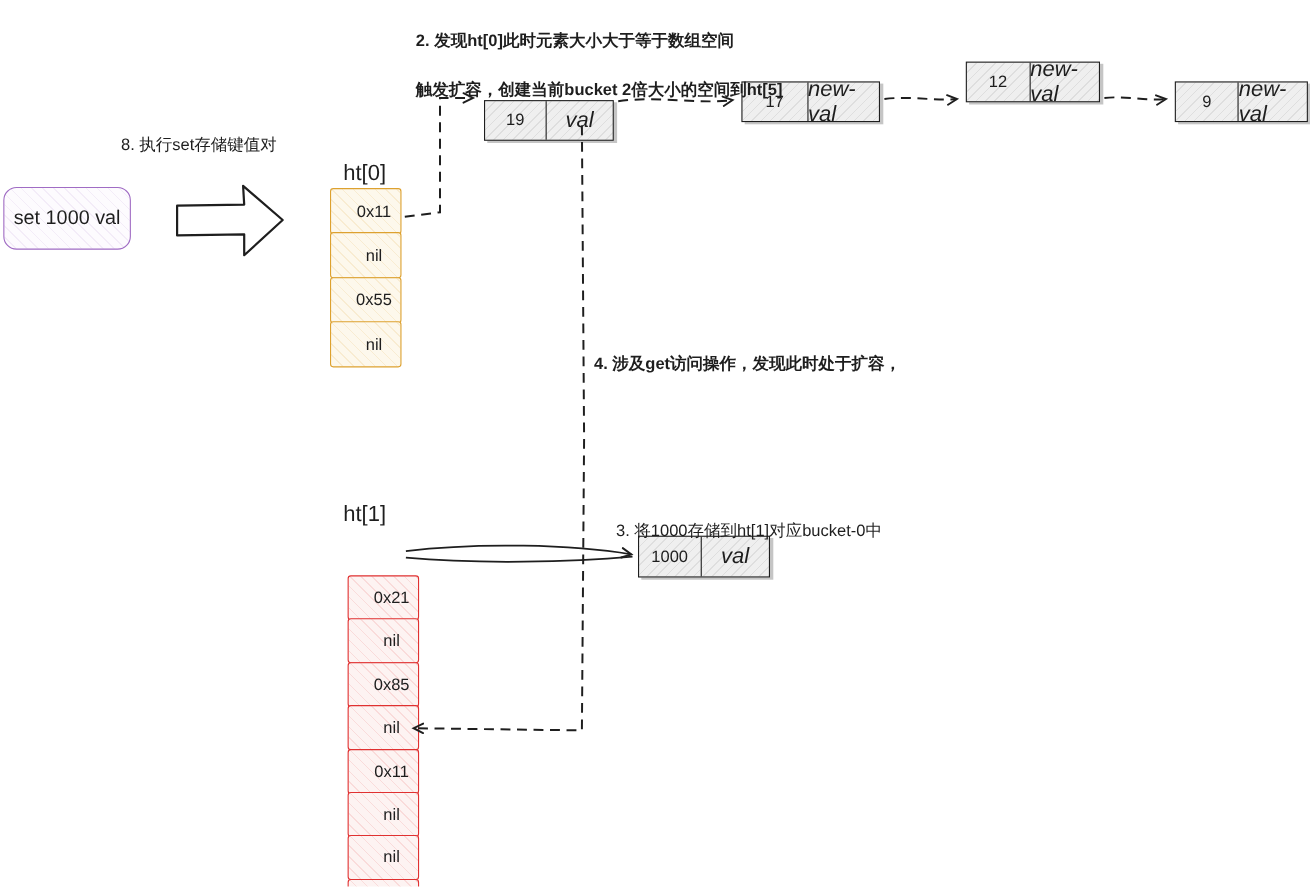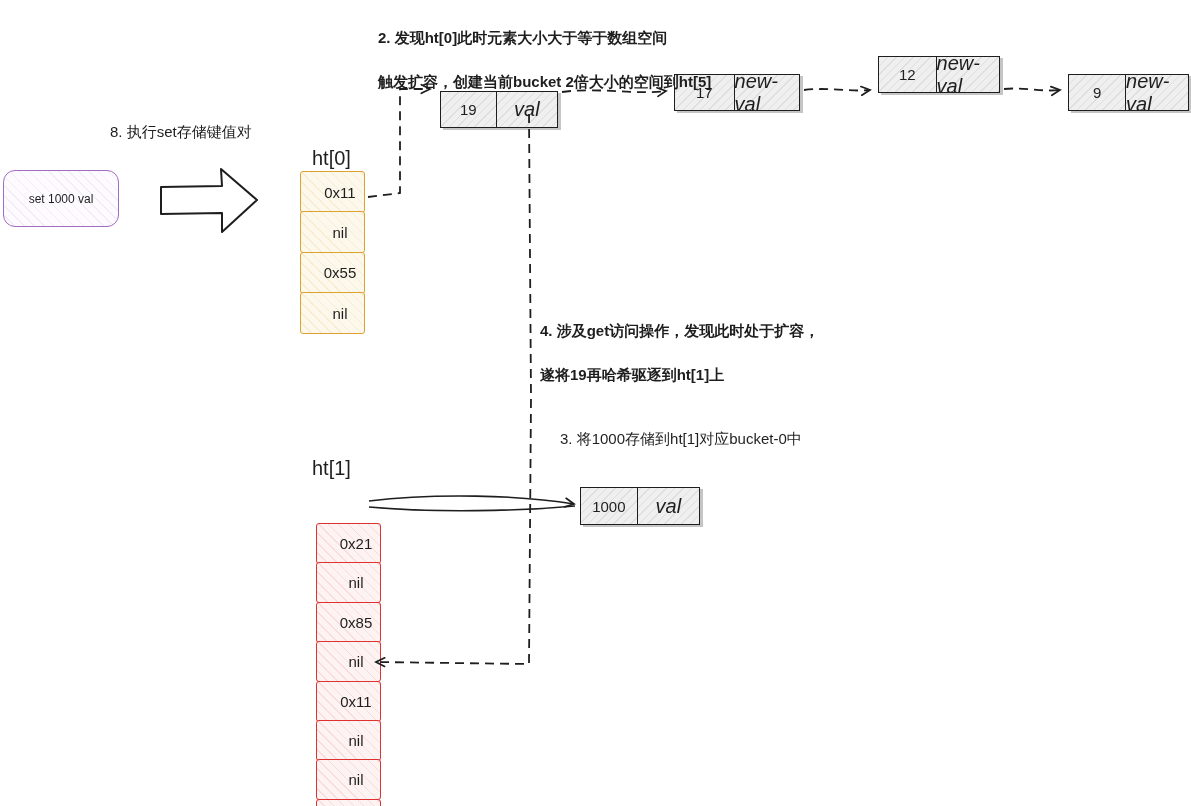--- a/index.html
+++ b/index.html
@@ -34,21 +34,21 @@
   .command-box{
     position:absolute;
     left:3px;top:170px;
     width:114px;height:55px;
     border:1.6px solid #a06cc4;
     border-radius:12px;
     background:
       repeating-linear-gradient(45deg, rgba(160,108,196,0.10) 0 1px, transparent 1px 7px),
       #fdfbfe;
     display:flex;align-items:center;justify-content:center;
-    font-size:12px;
+    font-size:18px;
     z-index:2;
   }
   
   .ht-label{
     position:absolute;
     font-size:20px;
     z-index:2;
   }
   
   .ht-table{
@@ -139,24 +139,23 @@
 
   <div class="annotation center" style="left:378px;top:5px;width:400px;">
     <div>2. 发现ht[0]此时元素大小大于等于数组空间</div>
     <div>触发扩容，创建当前bucket 2倍大小的空间到ht[5]</div>
   </div>
 
   <div class="annotation" style="left:110px;top:121px;">8. 执行set存储键值对</div>
 
   <div class="annotation center" style="left:540px;top:298px;width:315px;">
     <div>4. 涉及get访问操作，发现此时处于扩容，</div>
-    <div>遂将19再哈希驱逐到ht[1]上</div>
-  </div>
-
-  <div class="annotation" style="left:560px;top:428px;">3. 将1000存储到ht[1]对应bucket-0中</div>
+  </div>
+
+  <div class="annotation" style="left:560px;top:472px;">3. 将1000存储到ht[1]对应bucket-0中</div>
 
   <div class="command-box">
     <span>set 1000 val</span>
   </div>
 
   <div class="ht-label" style="left:312px;top:147px;">ht[0]</div>
   <div class="ht-table ht0" style="left:300px;top:171px;">
     <div class="ht-cell">0x11</div>
     <div class="ht-cell">nil</div>
     <div class="ht-cell">0x55</div>

